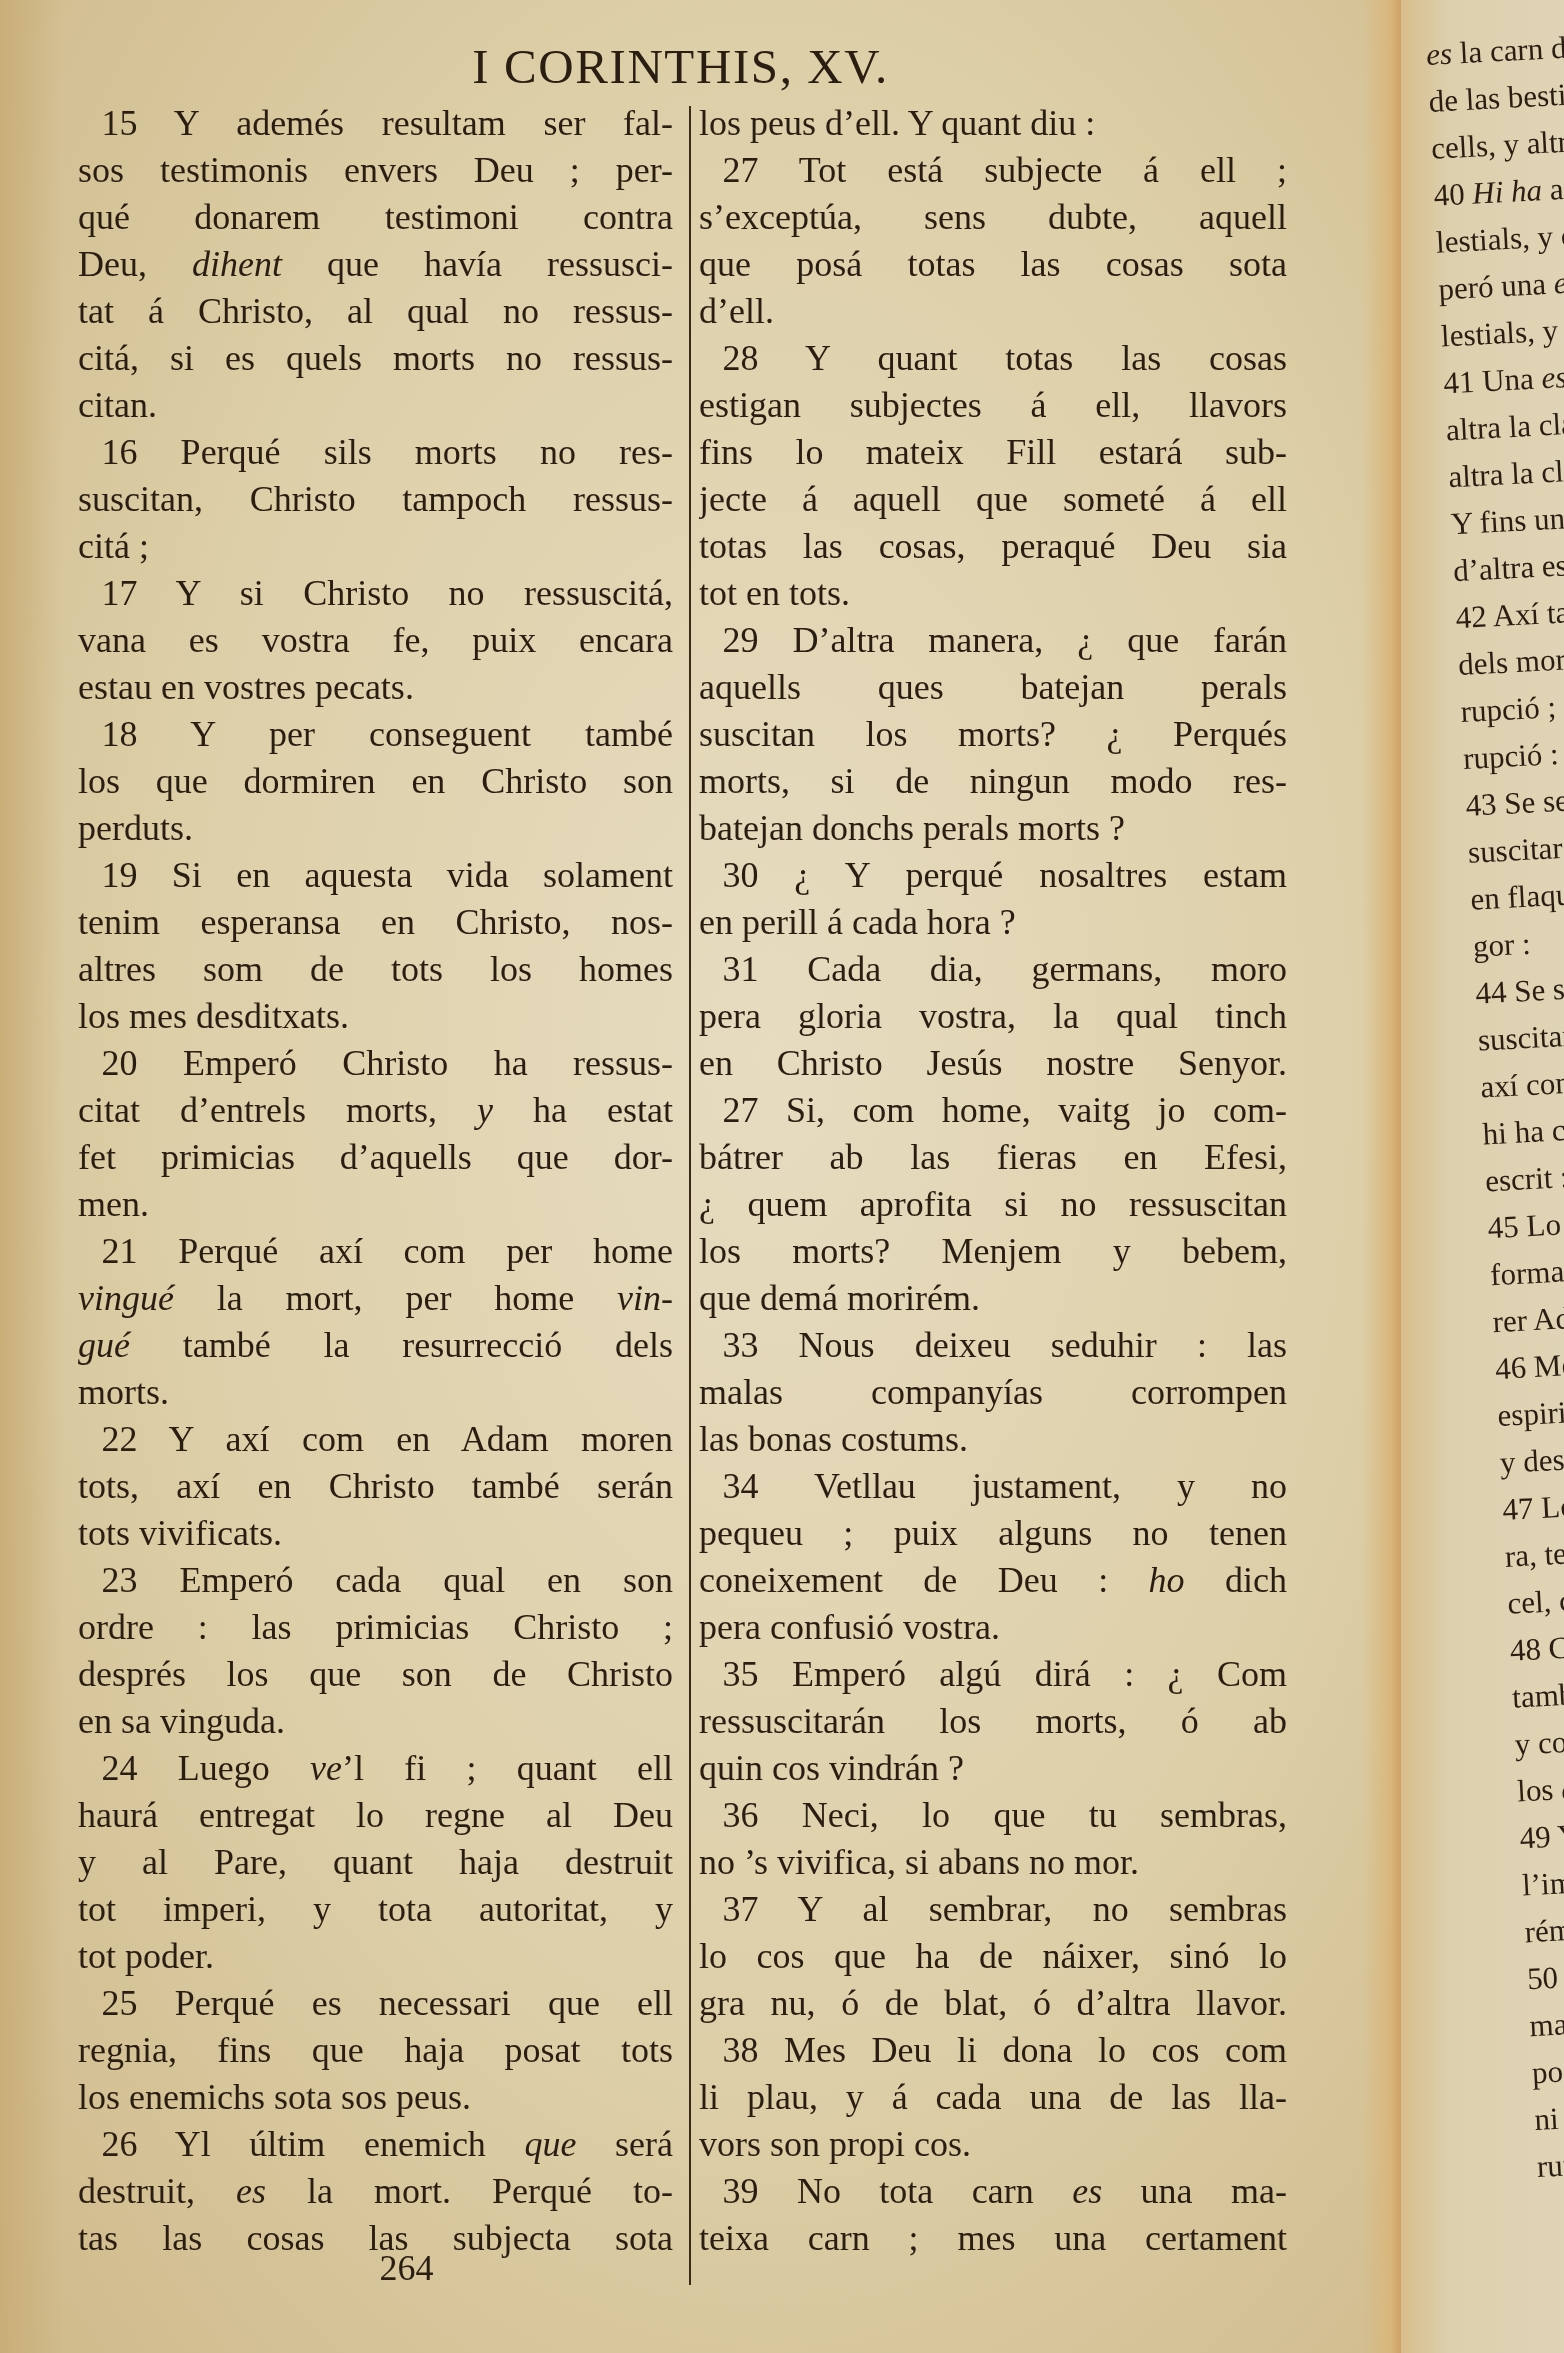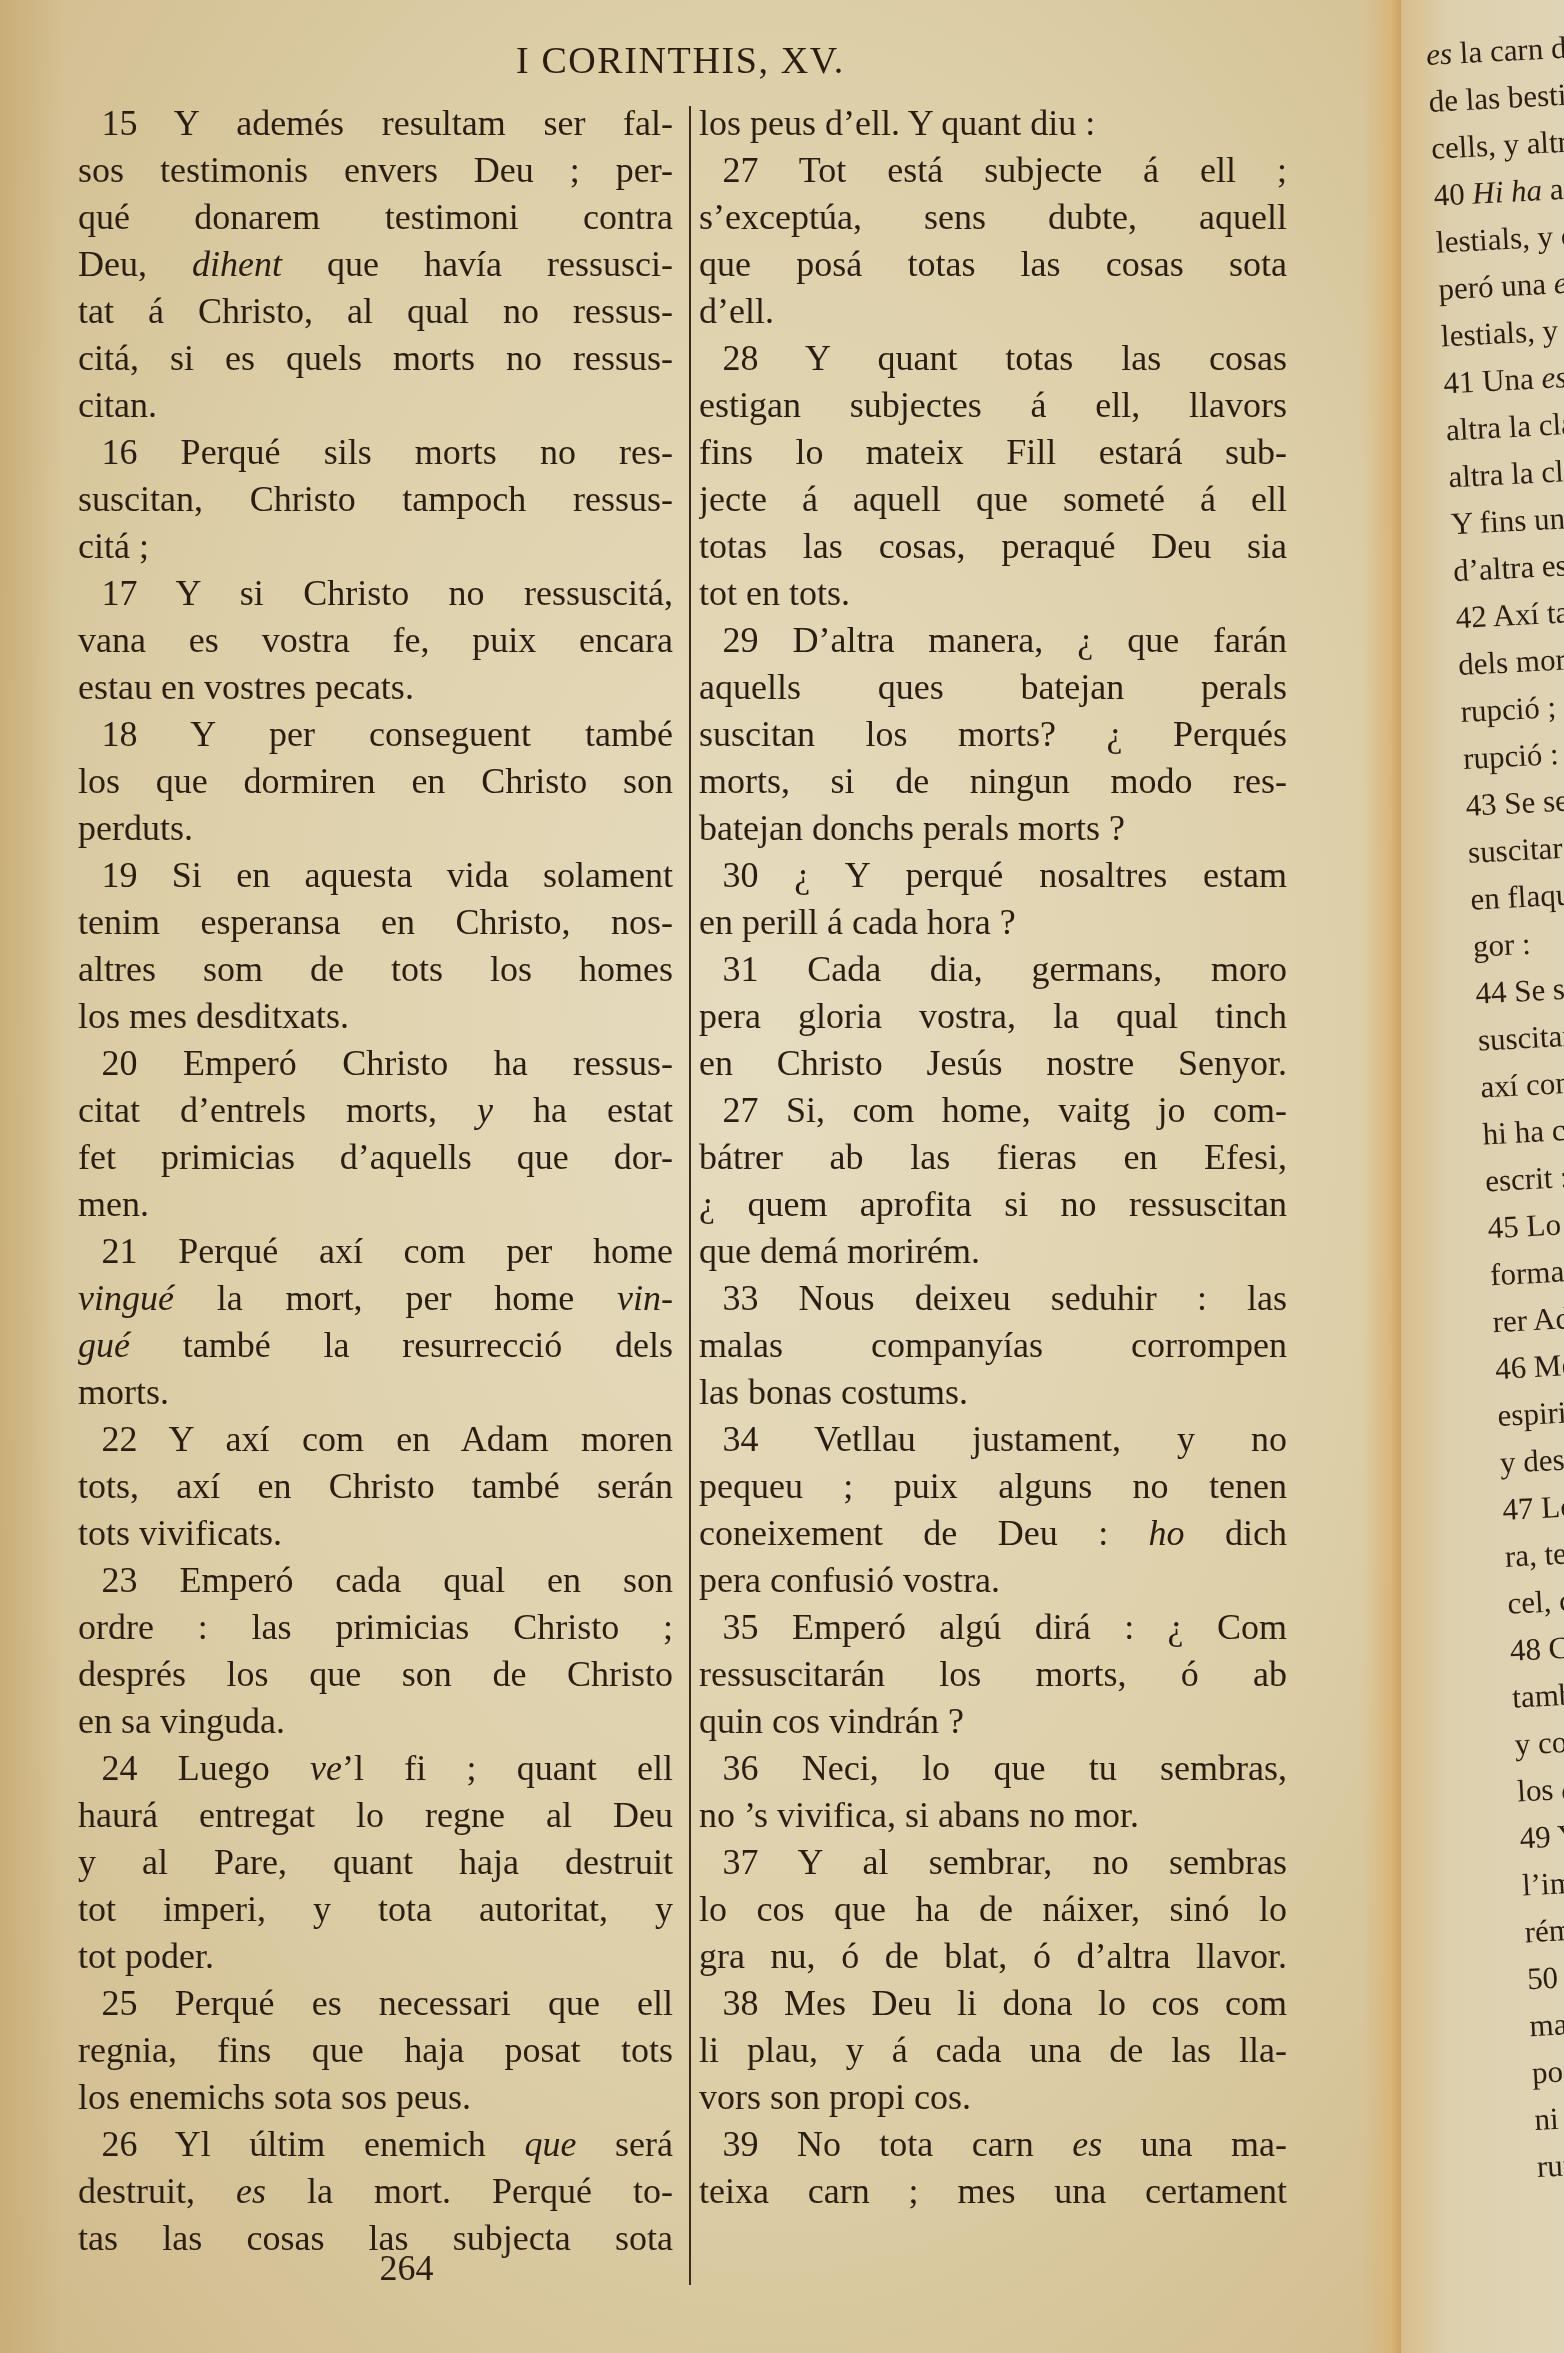--- a/index.html
+++ b/index.html
@@ -21,21 +21,21 @@
     position: absolute; left: 1362px; top: 0; width: 47px; height: 2354px;
     background: linear-gradient(to right, rgba(206,178,120,0) 0%, #d9b77c 60%, #c99a5e 90%, #b88a52 100%);
   }
   .facing {
     position: absolute; left: 1401px; top: 0; width: 164px; height: 2354px;
     background: linear-gradient(to right, #d8bd8c 0%, #ddd0ae 30%, #e0d4b6 100%);
     overflow: hidden;
   }
   .running-head {
     position: absolute; left: 438px; top: 38px; width: 485px; text-align: center;
-    font-family: "Liberation Serif", serif; font-size: 38px; letter-spacing: 1.6px;
+    font-family: "Liberation Serif", serif; font-size: 49px; letter-spacing: 1.6px;
     color: #2a1d12;
   }
   .col {
     position: absolute; top: 100px;
     font-family: Liberation Serif, serif; font-size: 36px; line-height: 47px;
   }
   .col.left { left: 78px; width: 595px; }
   .col.right { left: 699px; width: 588px; }
   .line { display: block; height: 47px; white-space: nowrap; text-align: justify; text-align-last: justify; overflow: hidden; }
   .line.last { text-align-last: left; }
@@ -129,20 +129,21 @@
       <span class="line"><span>morts, si de ningun modo res-</span></span>
       <span class="line last"><span>batejan donchs perals morts ?</span></span>
       <span class="line indent"><span>30 ¿ Y perqué nosaltres estam</span></span>
       <span class="line last"><span>en perill á cada hora ?</span></span>
       <span class="line indent"><span>31 Cada dia, germans, moro</span></span>
       <span class="line"><span>pera gloria vostra, la qual tinch</span></span>
       <span class="line"><span>en Christo Jesús nostre Senyor.</span></span>
       <span class="line indent"><span>27 Si, com home, vaitg jo com-</span></span>
       <span class="line"><span>bátrer ab las fieras en Efesi,</span></span>
       <span class="line"><span>¿ quem aprofita si no ressuscitan</span></span>
+      <span class="line"><span>los morts?  Menjem y bebem,</span></span>
       <span class="line last"><span>que demá morirém.</span></span>
       <span class="line indent"><span>33 Nous deixeu seduhir : las</span></span>
       <span class="line"><span>malas companyías corrompen</span></span>
       <span class="line last"><span>las bonas costums.</span></span>
       <span class="line indent"><span>34 Vetllau justament, y no</span></span>
       <span class="line"><span>pequeu ; puix alguns no tenen</span></span>
       <span class="line"><span>coneixement de Deu : </span><em>ho</em><span> dich</span></span>
       <span class="line last"><span>pera confusió vostra.</span></span>
       <span class="line indent"><span>35 Emperó algú dirá : ¿ Com</span></span>
       <span class="line"><span>ressuscitarán los morts, ó ab</span></span>

